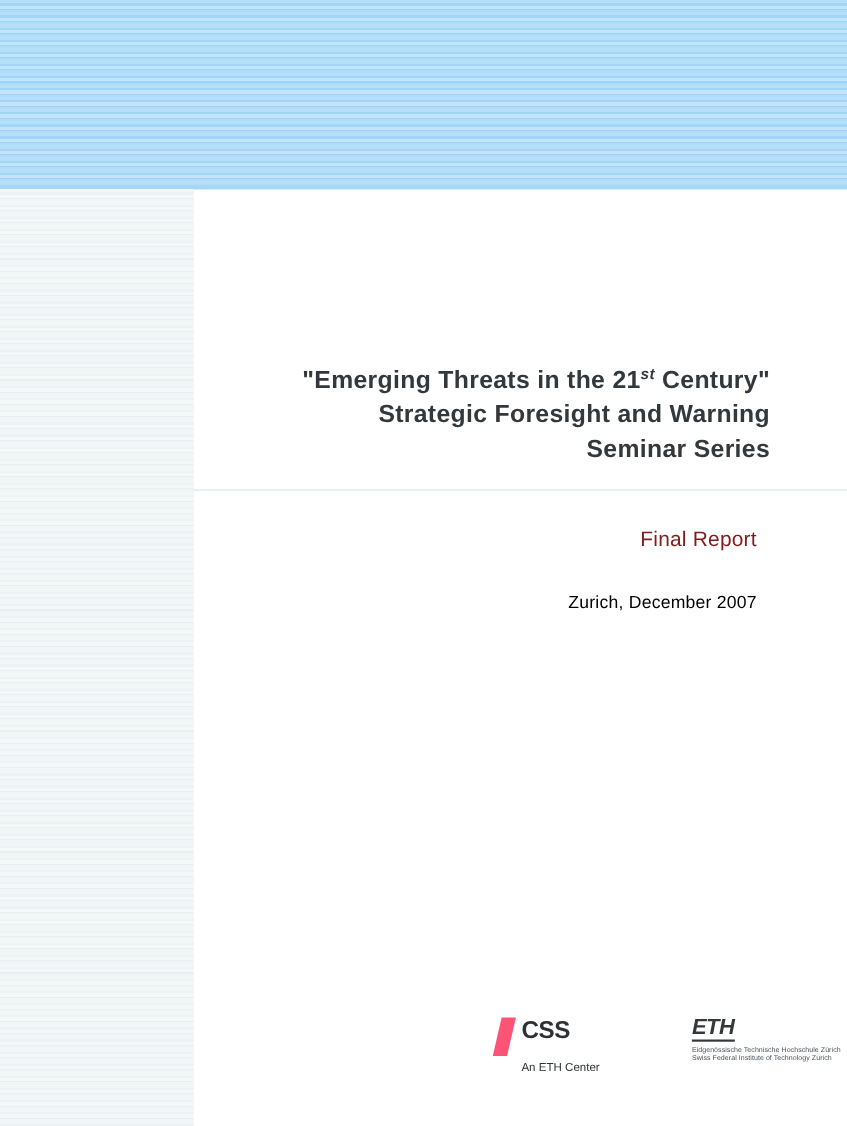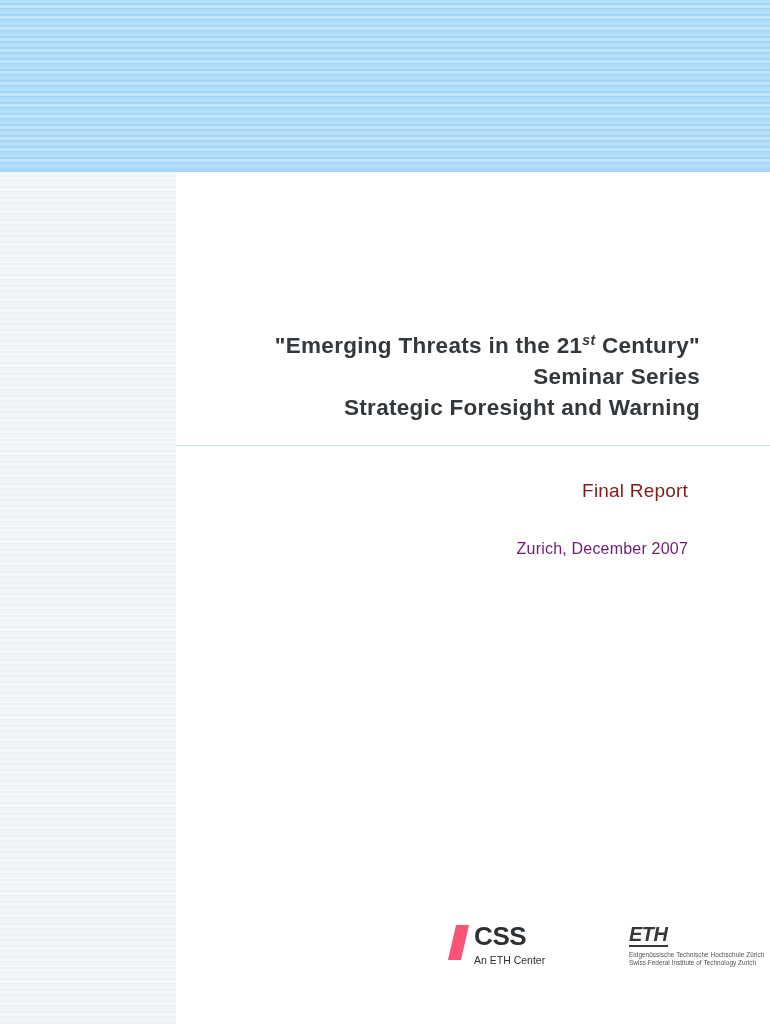--- a/index.html
+++ b/index.html
@@ -134,21 +134,21 @@
     letter-spacing: 0.2px;
   }
   .date-line {
     position: absolute;
     right: 82px;
     top: 368px;
     width: 460px;
     text-align: right;
     font-family: "Liberation Sans", sans-serif;
     font-size: 16px;
-    color: #701a75;
+    color: #000000;
     letter-spacing: 0.2px;
   }
 
   
   .logo-row {
     position: absolute;
     left: 276px;
     top: 752px;
     width: 260px;
     height: 60px;
@@ -169,31 +169,31 @@
     transform: skewX(-13deg);
     margin-right: 9px;
     margin-top: 1px;
   }
   .css-textwrap {
     display: block;
   }
   .css-word {
     font-family: "Liberation Sans", sans-serif;
     font-weight: bold;
-    font-size: 26px;
+    font-size: 22px;
     line-height: 25px;
     color: #2d3134;
     letter-spacing: -0.4px;
   }
   .css-sub {
     font-family: "Liberation Sans", sans-serif;
     font-size: 10.5px;
     line-height: 13px;
     color: #2d3134;
-    margin-top: 5px;
+    margin-top: 16px;
     letter-spacing: 0px;
   }
 
   
   .eth-logo {
     position: absolute;
     left: 177px;
     top: 0;
   }
   .eth-word {
@@ -226,22 +226,22 @@
 <div id="page">
 
   <div class="header-band"></div>
 
   <div class="sidebar-band"></div>
 
   <div class="content">
 
     <div class="title-block">
       <div class="title-line"><span>"Emerging Threats in the 21</span><sup>st</sup><span> Century"</span></div>
+      <div class="title-line">Strategic Foresight and Warning</div>
       <div class="title-line">Seminar Series</div>
-      <div class="title-line">Strategic Foresight and Warning</div>
     </div>
 
     <div class="divider"></div>
 
     <div class="report-line">Final Report</div>
 
     <div class="date-line">Zurich, December 2007</div>
 
     <div class="logo-row">
 

